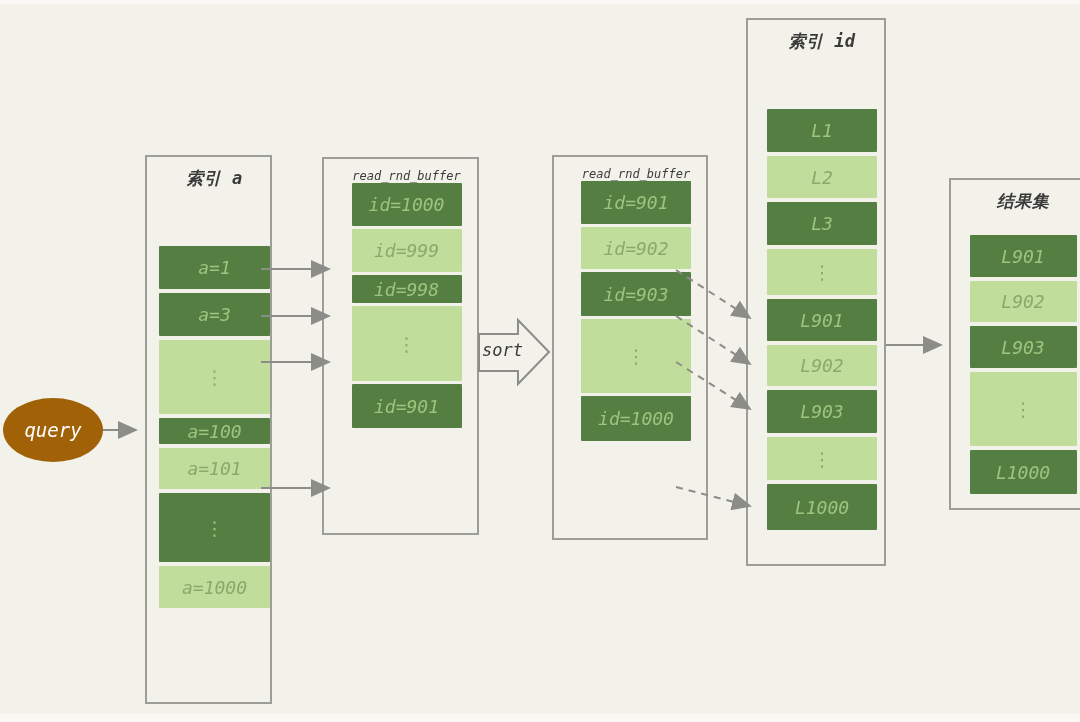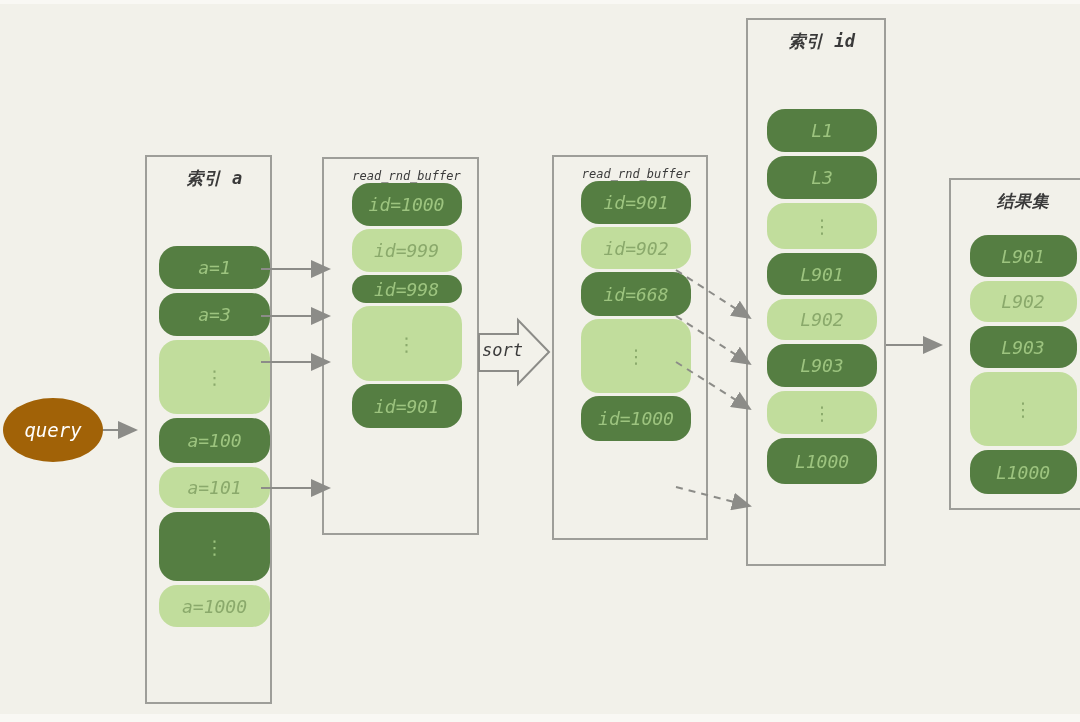--- a/index.html
+++ b/index.html
@@ -17,21 +17,21 @@
     display:flex;flex-direction:column;align-items:center;padding-left:12px;
   }
   .box-title{
     margin-top:10px;font-size:17px;color:#3a3a3a;font-weight:600;
     letter-spacing:0.5px;white-space:nowrap;font-style:italic;
   }
   .buffer .box-title{font-weight:400;font-size:12px;letter-spacing:0;}
 
   .cells{display:flex;flex-direction:column;}
   .cell{
-    border-radius:18px;display:flex;align-items:center;justify-content:center;
+    border-radius:1px;display:flex;align-items:center;justify-content:center;
     font-size:18px;font-style:italic;box-sizing:border-box;flex:0 0 auto;
   }
   .cell.dark{background:#557e42;color:#9dc47f;}
   .cell.light{background:#c1dd9c;color:#8aa96b;}
   .cell.dots{font-style:normal;font-size:19px;letter-spacing:0;}
 
   .col-index-a{left:145px;top:155px;width:127px;height:549px;}
   .col-index-a .cells{margin-top:56px;gap:4px;}
   .col-index-a .cell{width:111px;}
 
@@ -70,21 +70,21 @@
   <div id="query-ellipse">
     <span>query</span>
   </div>
 
   <div class="box col-index-a">
     <div class="box-title">索引 a</div>
     <div class="cells">
       <div class="cell dark" style="height:43px">a=1</div>
       <div class="cell dark" style="height:43px">a=3</div>
       <div class="cell light dots" style="height:74px">⋮</div>
-      <div class="cell dark" style="height:45px">a=100</div>
+      <div class="cell dark" style="height:26px">a=100</div>
       <div class="cell light" style="height:41px">a=101</div>
       <div class="cell dark dots" style="height:69px">⋮</div>
       <div class="cell light" style="height:42px">a=1000</div>
     </div>
   </div>
 
   <div class="box buffer col-buffer-1">
     <div class="box-title">read_rnd_buffer</div>
     <div class="cells">
       <div class="cell dark" style="height:43px">id=1000</div>
@@ -93,30 +93,31 @@
       <div class="cell light dots" style="height:75px">⋮</div>
       <div class="cell dark" style="height:44px">id=901</div>
     </div>
   </div>
 
   <div class="box buffer col-buffer-2">
     <div class="box-title">read_rnd_buffer</div>
     <div class="cells">
       <div class="cell dark" style="height:43px">id=901</div>
       <div class="cell light" style="height:42px">id=902</div>
-      <div class="cell dark" style="height:44px">id=668</div>
+      <div class="cell dark" style="height:44px">id=903</div>
       <div class="cell light dots" style="height:74px">⋮</div>
       <div class="cell dark" style="height:45px">id=1000</div>
     </div>
   </div>
 
   <div class="box col-index-id">
     <div class="box-title">索引 id</div>
     <div class="cells">
       <div class="cell dark" style="height:43px">L1</div>
+      <div class="cell light" style="height:42px">L2</div>
       <div class="cell dark" style="height:43px">L3</div>
       <div class="cell light dots" style="height:46px">⋮</div>
       <div class="cell dark" style="height:42px">L901</div>
       <div class="cell light" style="height:41px">L902</div>
       <div class="cell dark" style="height:43px">L903</div>
       <div class="cell light dots" style="height:43px">⋮</div>
       <div class="cell dark" style="height:46px">L1000</div>
     </div>
   </div>
 

